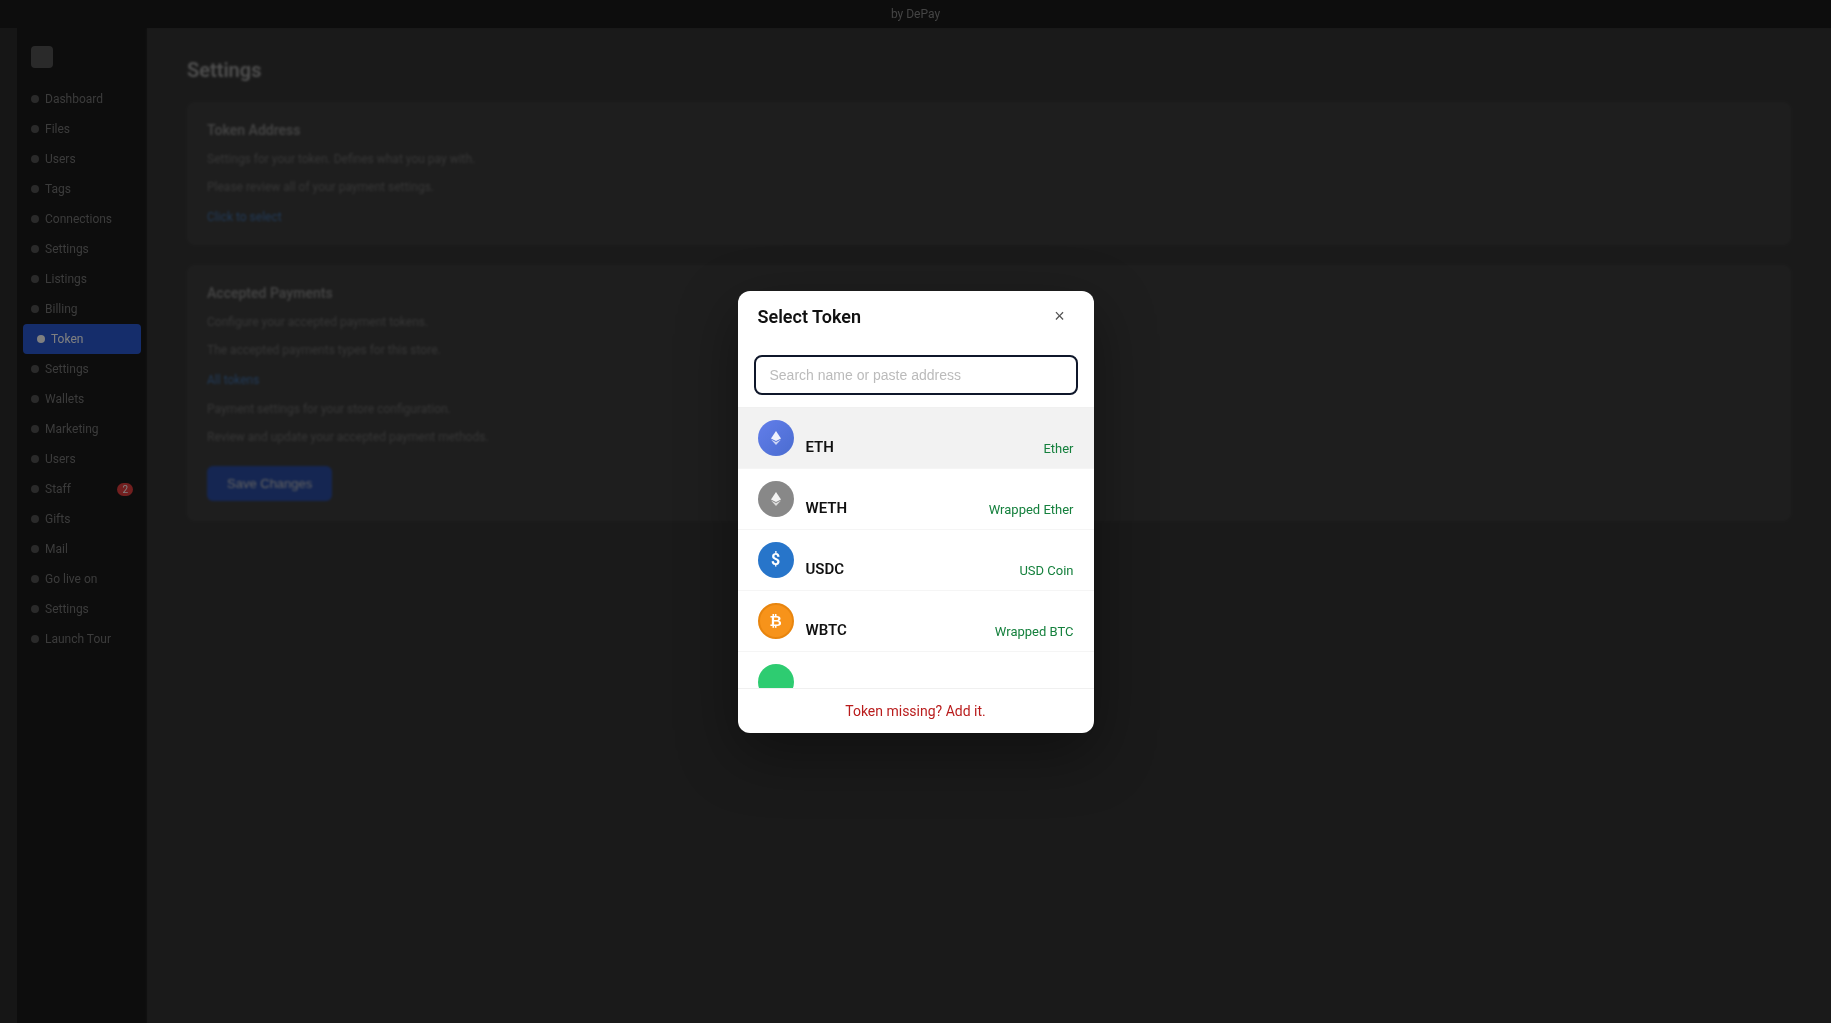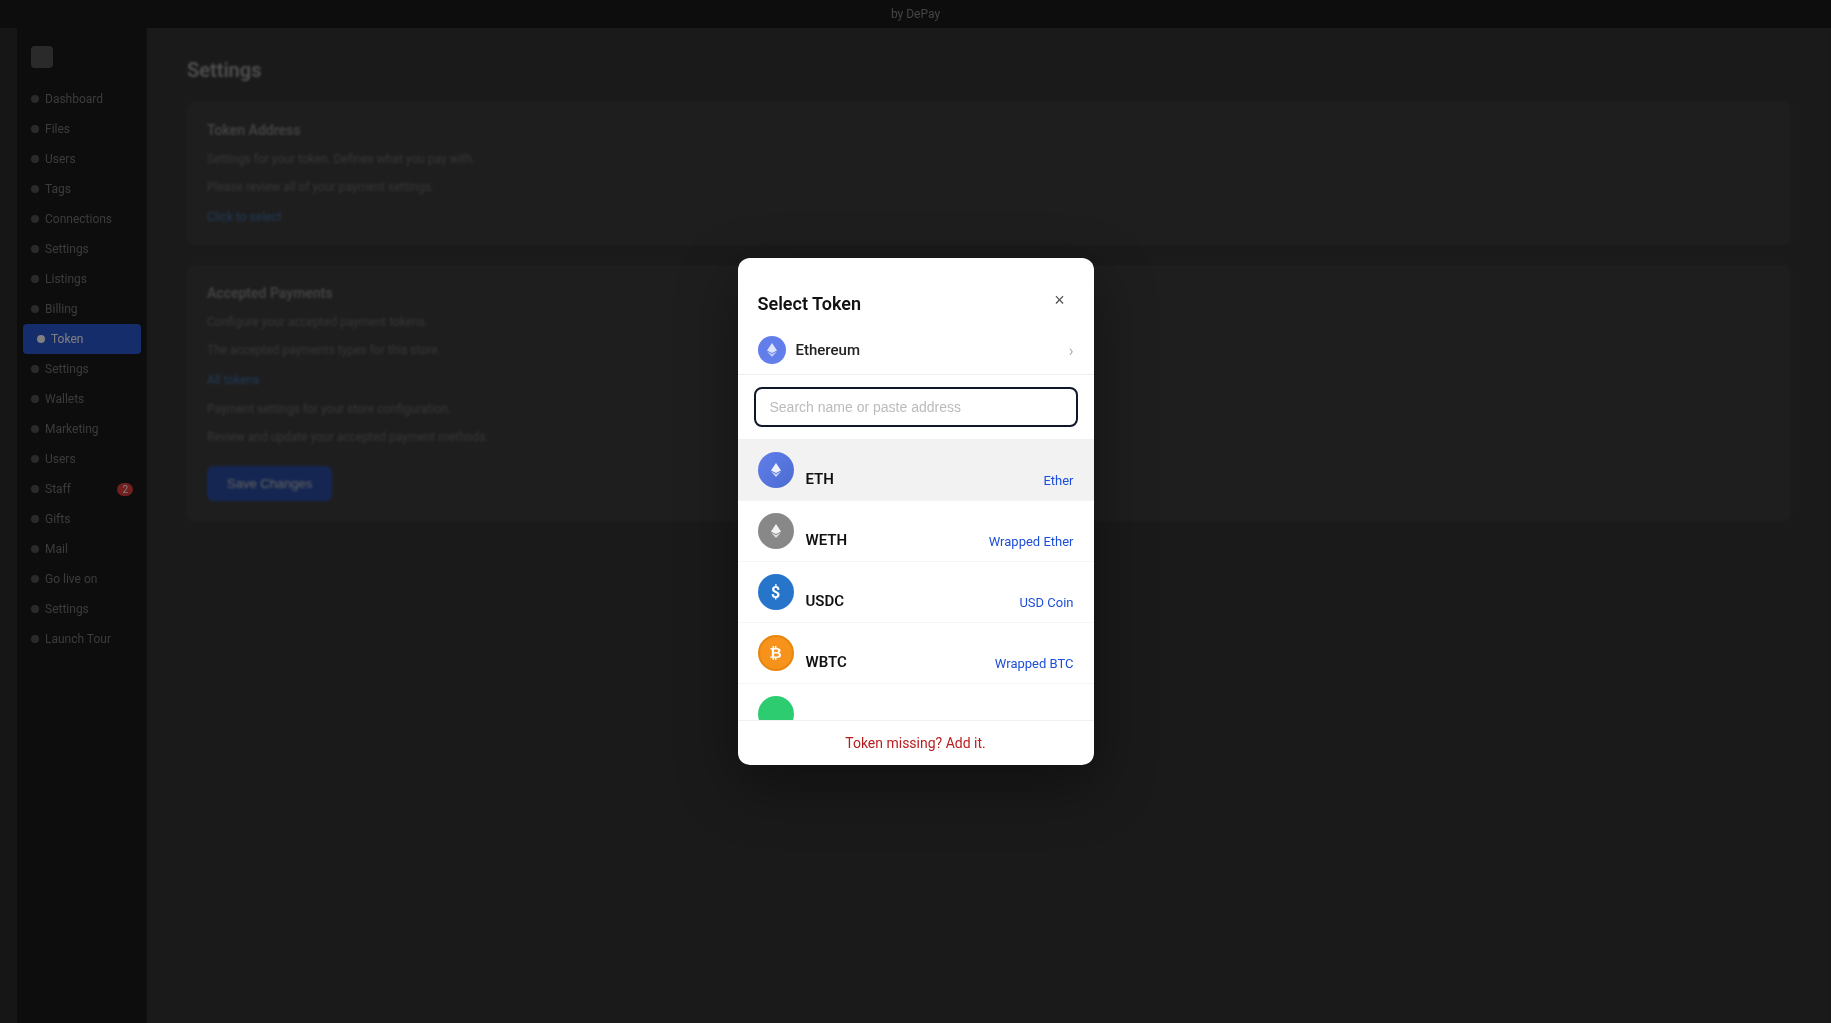--- a/index.html
+++ b/index.html
@@ -134,23 +134,23 @@
     .modal {
       background: #fff;
       border-radius: 12px;
       width: 356px;
       box-shadow: 0 20px 60px rgba(0,0,0,0.4);
       overflow: hidden;
     }
 
     .modal-header {
       display: flex;
-      align-items: flex-end;
+      align-items: center;
       justify-content: space-between;
-      padding: 28px 20px 12px;
+      padding: 12px 20px 12px;
     }
     .modal-title {
       font-size: 18px;
       font-weight: 600;
       color: #111;
     }
     .modal-close {
       width: 28px; height: 28px;
       border-radius: 50%;
       border: none;
@@ -253,21 +253,21 @@
       background: #2ecc71;
       font-size: 12px;
     }
     .token-symbol {
       font-size: 15px;
       font-weight: 600;
       color: #111;
     }
     .token-name {
       font-size: 13px;
-      color: #1d4ed8;
+      color: #15803d;
       margin-left: auto;
     }
 
     
     .token-missing {
       text-align: center;
       padding: 14px 20px;
       font-size: 14px;
       color: #b91c1c;
       cursor: pointer;
@@ -407,32 +407,20 @@
 </div>
 
 <div class="overlay">
   <div class="modal">
 
     <div class="modal-header">
       <span class="modal-title">Select Token</span>
       <button class="modal-close">×</button>
     </div>
 
-    <div class="network-row">
-      <div class="network-left">
-        <div class="eth-icon">
-          <svg width="16" height="16" viewBox="0 0 16 16" fill="none">
-            <path d="M8 1L3 8.5L8 11L13 8.5L8 1Z" fill="rgba(255,255,255,0.8)"></path>
-            <path d="M3 9.5L8 15L13 9.5L8 12L3 9.5Z" fill="rgba(255,255,255,0.6)"></path>
-          </svg>
-        </div>
-        <span class="network-name">Ethereum</span>
-      </div>
-      <span class="chevron-right">›</span>
-    </div>
 
     <div class="search-container">
       <input type="text" class="search-input" placeholder="Search name or paste address" style="">
     </div>
 
     <div class="token-list">
 
       <div class="token-item highlighted">
         <div class="token-icon eth-blue">
           <svg width="18" height="18" viewBox="0 0 18 18" fill="none">

